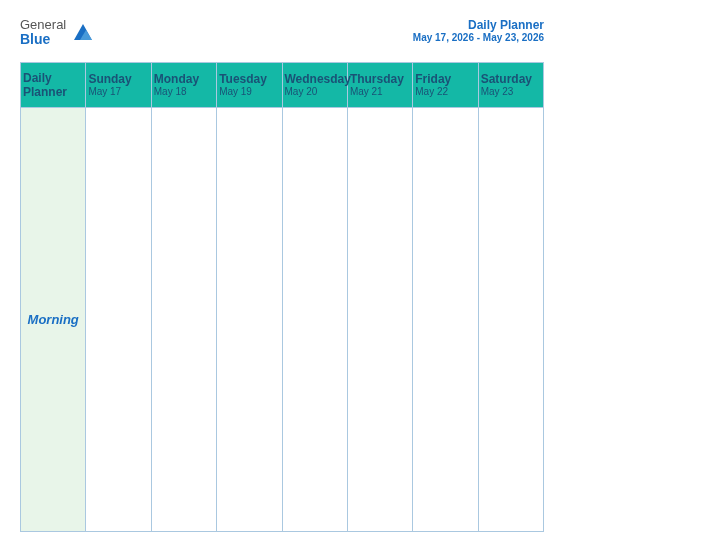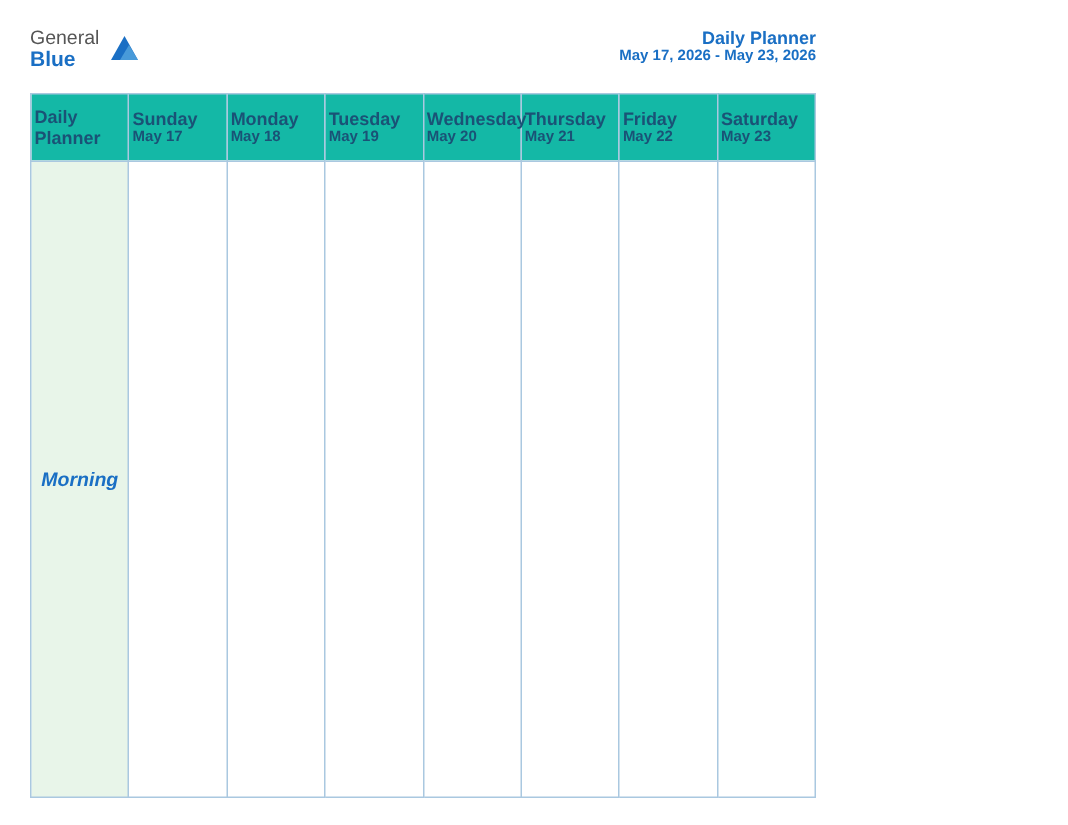--- a/index.html
+++ b/index.html
@@ -82,21 +82,21 @@
     }
     .day-header-name {
       display: block;
       font-size: 12px;
       font-weight: bold;
       color: #1a5276;
     }
     .day-header-date {
       display: block;
       font-size: 10px;
-      font-weight: bold;
+      font-weight: normal;
       color: #1a5276;
     }
     .label-col {
       background: #e8f5e9;
       text-align: center;
       font-size: 13px;
       color: #1a6fc4;
       font-weight: bold;
       font-style: italic;
       width: 90px;

